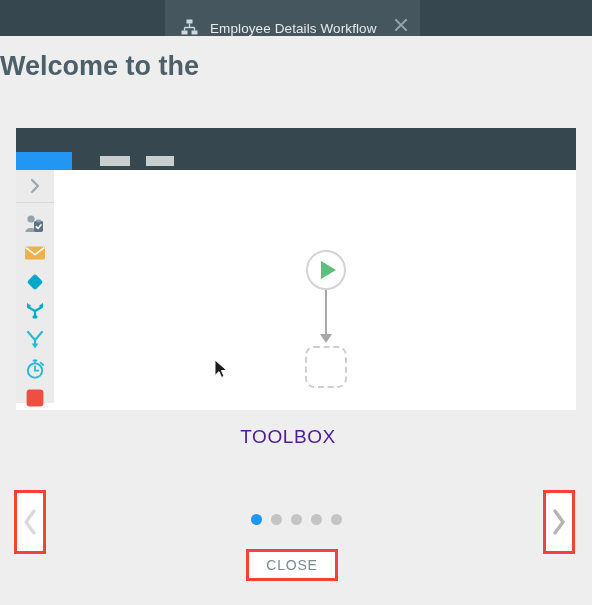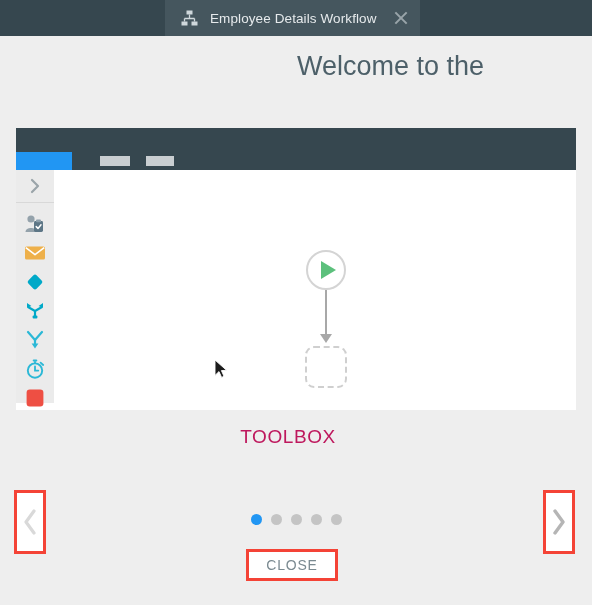--- a/index.html
+++ b/index.html
@@ -21,21 +21,21 @@
     left: 0; top: 0;
     width: 592px; height: 36px;
     background: #36474f;
   }
   .tab {
     position: absolute;
     left: 165px; top: 0;
     width: 255px; height: 36px;
     background: #45565e;
     display: flex;
-    align-items: center;
+    align-items: flex-end;
     box-sizing: border-box;
     padding: 0 8px 0 16px;
   }
   .tab-icon {
     width: 17px; height: 17px;
     flex: 0 0 auto;
     display: block;
   }
   .tab-title {
     flex: 1 1 auto;
@@ -66,25 +66,25 @@
     position: absolute;
     left: 0; top: 36px;
     width: 592px; height: 569px;
     background: #eeeeee;
   }
 
   .headline {
     position: absolute;
     left: 0; top: 12px;
     width: 484px;
-    text-align: right;
+    text-align: left;
     font-size: 27px;
     line-height: 37px;
     color: #4d6069;
-    font-weight: 400;
+    font-weight: 700;
   }
 
   
   .panel {
     position: absolute;
     left: 16px; top: 92px;
     width: 560px; height: 282px;
     background: #ffffff;
     box-sizing: border-box;
   }
@@ -187,21 +187,21 @@
     width: 14px; height: 20px;
   }
 
   
   .cap-title {
     position: absolute;
     left: 0; top: 390px;
     width: 576px;
     text-align: center;
     font-size: 19px;
-    color: #be185d;
+    color: #4c1d95;
     letter-spacing: .6px;
   }
   .cap-sub {
     position: absolute;
     left: 0; top: 424px;
     width: 592px;
     text-align: center;
     font-size: 17px;
     color: #76868d;
   }

